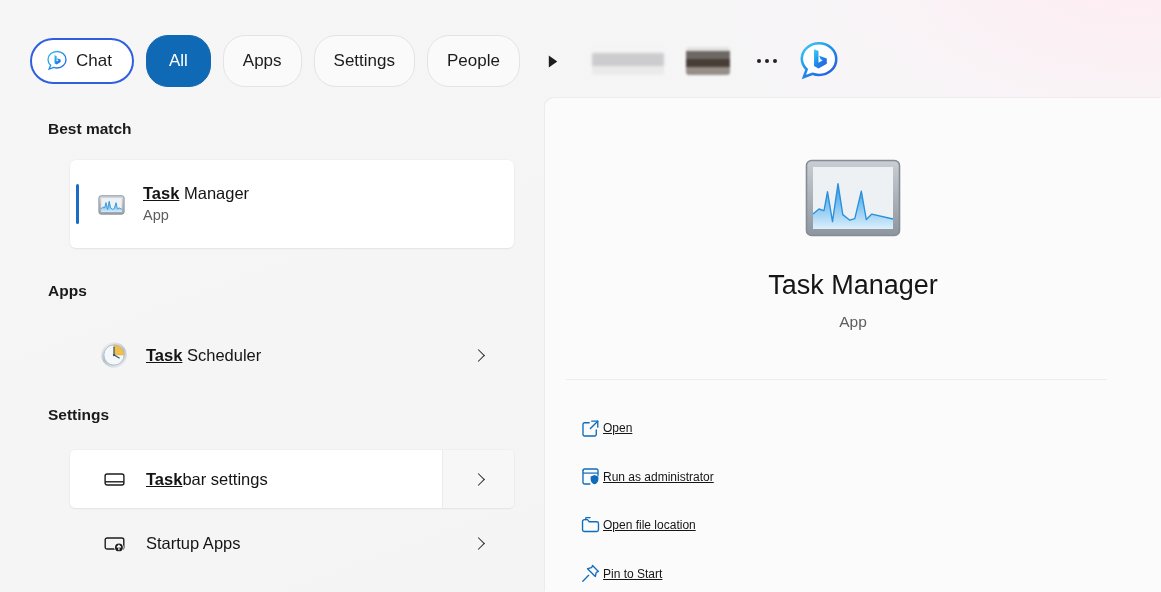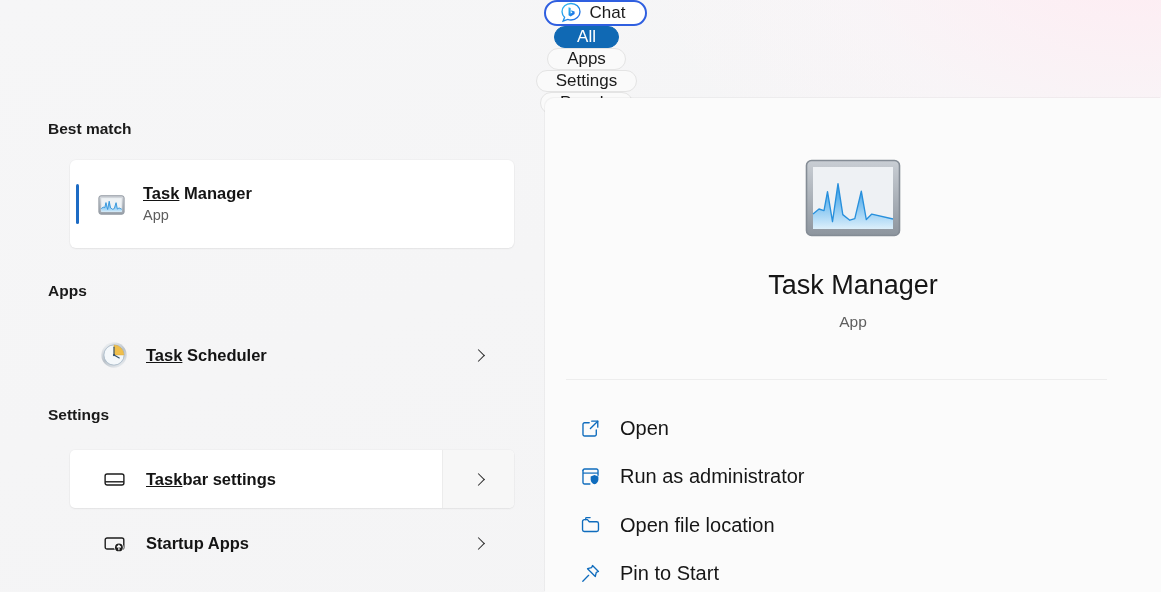--- a/index.html
+++ b/index.html
@@ -17,25 +17,24 @@
     width: 1161px;
     height: 592px;
     background:
       radial-gradient(700px 420px at 98% -8%, rgba(255, 235, 242, 0.95) 0%, rgba(252, 244, 248, 0.45) 42%, rgba(247, 247, 247, 0) 72%),
       linear-gradient(160deg, #f6f6f7 0%, #f5f5f6 45%, #f4f4f5 100%);
   }
 
   
   #tabbar {
     position: absolute;
-    left: 0; top: 0;
+    left: 0; top: 12px;
     width: 1161px; height: 98px;
     display: flex;
     align-items: center;
-    flex-direction: column;
   }
 
   .pill {
     height: 52px;
     border-radius: 22px;
     display: inline-flex;
     align-items: center;
     justify-content: center;
     gap: 8px;
     font-size: 17px;
@@ -183,21 +182,21 @@
   .row .txtwrap {
     margin-left: 16px;
     display: flex;
     flex-direction: column;
     justify-content: center;
     min-width: 0;
   }
 
   .title-line { font-size: 16.5px; color: #141414; line-height: 1.35; white-space: nowrap; }
   .title-line b { font-weight: bold; text-decoration: underline; }
-  .title-line span.reg { font-weight: bold; margin-top: 44px; }
+  .title-line span.reg { font-weight: normal; margin-top: 44px; }
   .sub-line { font-size: 14.5px; color: #5d5d5d; line-height: 1.45; margin-top: 1px; }
 
   .chev-zone {
     margin-left: auto;
     width: 72px;
     height: 100%;
     border-radius: 0 5px 5px 0;
     display: flex;
     align-items: center;
     justify-content: center;
@@ -267,24 +266,24 @@
   }
   .action .aico {
     width: 26px; height: 26px;
     flex: 0 0 26px;
     margin-left: 11px;
     display: flex;
     align-items: center;
     justify-content: center;
   }
   .action .alabel {
-    margin-left: 17px;
-    font-size: 20px;
+    font-size: 12px;
     color: #161616;
     white-space: nowrap;
+    text-decoration: underline;
   }
 </style>
 </head>
 <body>
 
 <div id="root">
 
   <div id="tabbar">
 
     <div class="pill chat">

